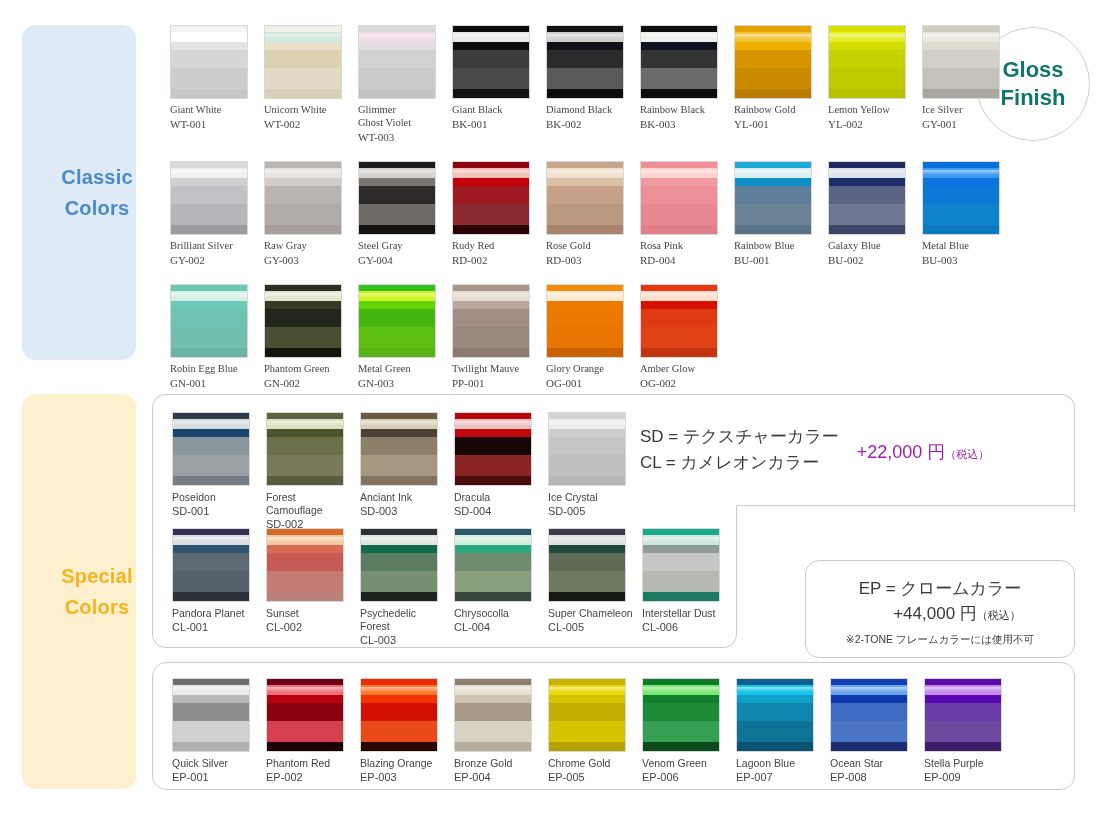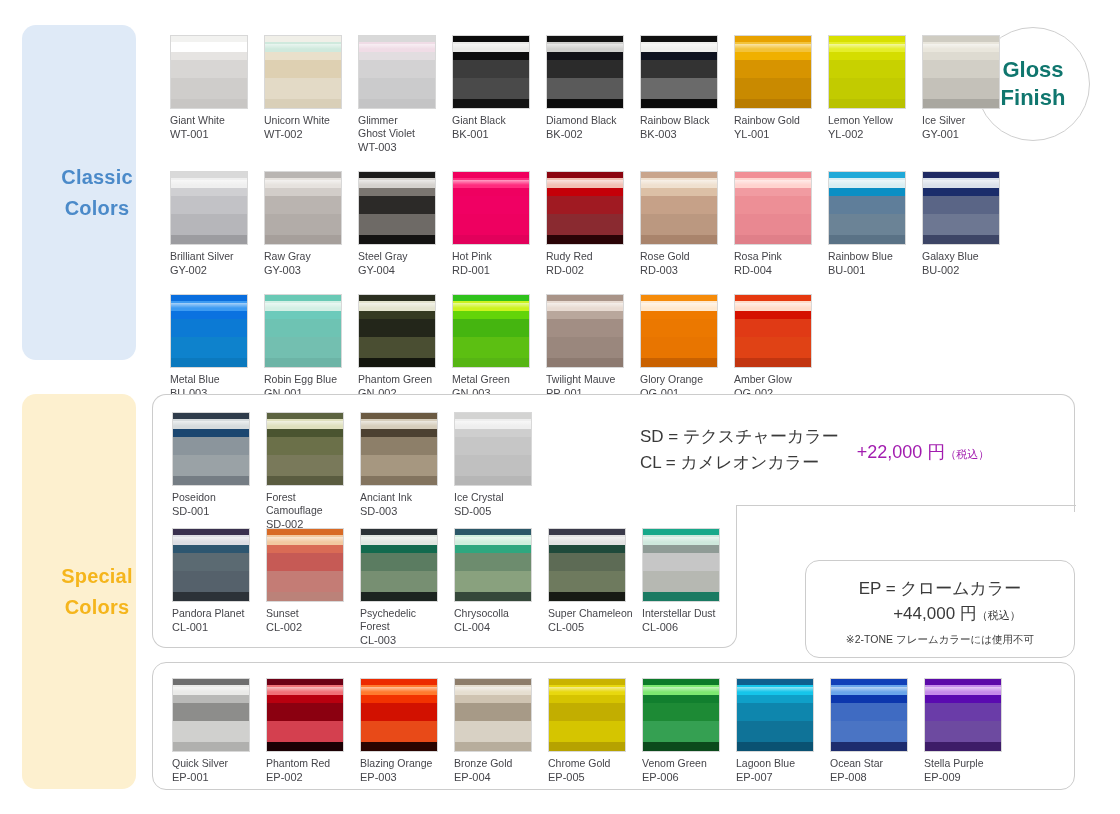--- a/index.html
+++ b/index.html
@@ -46,26 +46,27 @@
     text-align: center;
     font-weight: bold;
     font-size: 22px;
     line-height: 1.28;
     color: #0f766e;
   }
 
   
   #classic-grid {
     position: absolute;
-    left: 170px; top: 35px;
+    left: 170px; top: 25px;
     width: 800px;
     display: grid;
     grid-template-columns: repeat(9, 1fr);
     column-gap: 8px;
     row-gap: 0px;
+    font-family: Liberation Serif, serif;
   }
 
   .swatch-cell { width: 86px; }
   .swatch-chip {
     width: 78px; height: 74px;
     border: 1px solid #d8d8d8;
     position: relative;
     overflow: hidden;
   }
   .swatch-chip .gl {
@@ -235,27 +236,20 @@
         <div class="swatch-code">GY-003</div>
       </div>
       <div class="swatch-cell classic-row-pad">
         <div class="swatch-chip" style="background: linear-gradient(rgb(29, 28, 27) 0%, rgb(29, 28, 27) 9%, rgb(213, 210, 206) 9%, rgb(213, 210, 206) 22%, rgb(123, 118, 113) 22%, rgb(123, 118, 113) 34%, rgb(44, 42, 40) 34%, rgb(44, 42, 40) 58%, rgb(110, 106, 102) 58%, rgb(110, 106, 102) 88%, rgb(20, 19, 18) 88%, rgb(20, 19, 18) 100%);">
           <div class="gl" style="top: 11%; height: 7%; background: linear-gradient(rgba(255, 255, 255, 0.55), rgba(255, 255, 255, 0));"></div>
         </div>
         <div class="swatch-name">Steel Gray</div>
         <div class="swatch-code">GY-004</div>
       </div>
       <div class="swatch-cell classic-row-pad">
-        <div class="swatch-chip" style="background: linear-gradient(rgb(240, 0, 94) 0%, rgb(240, 0, 94) 9%, rgb(255, 43, 126) 9%, rgb(255, 43, 126) 22%, rgb(239, 0, 96) 22%, rgb(239, 0, 96) 34%, rgb(240, 0, 99) 34%, rgb(240, 0, 99) 58%, rgb(238, 0, 96) 58%, rgb(238, 0, 96) 88%, rgb(226, 0, 91) 88%, rgb(226, 0, 91) 100%);">
-          <div class="gl" style="top: 11%; height: 7%; background: linear-gradient(rgba(255, 255, 255, 0.55), rgba(255, 255, 255, 0));"></div>
-        </div>
-        <div class="swatch-name">Hot Pink</div>
-        <div class="swatch-code">RD-001</div>
-      </div>
-      <div class="swatch-cell classic-row-pad">
         <div class="swatch-chip" style="background: linear-gradient(rgb(140, 5, 16) 0%, rgb(140, 5, 16) 9%, rgb(242, 192, 180) 9%, rgb(242, 192, 180) 22%, rgb(196, 0, 8) 22%, rgb(196, 0, 8) 34%, rgb(160, 26, 34) 34%, rgb(160, 26, 34) 58%, rgb(138, 42, 48) 58%, rgb(138, 42, 48) 88%, rgb(42, 4, 6) 88%, rgb(42, 4, 6) 100%);">
           <div class="gl" style="top: 11%; height: 7%; background: linear-gradient(rgba(255, 255, 255, 0.55), rgba(255, 255, 255, 0));"></div>
         </div>
         <div class="swatch-name">Rudy Red</div>
         <div class="swatch-code">RD-002</div>
       </div>
       <div class="swatch-cell classic-row-pad">
         <div class="swatch-chip" style="background: linear-gradient(rgb(201, 165, 140) 0%, rgb(201, 165, 140) 9%, rgb(239, 224, 207) 9%, rgb(239, 224, 207) 22%, rgb(220, 192, 166) 22%, rgb(220, 192, 166) 34%, rgb(198, 161, 136) 34%, rgb(198, 161, 136) 58%, rgb(187, 152, 128) 58%, rgb(187, 152, 128) 88%, rgb(169, 132, 108) 88%, rgb(169, 132, 108) 100%);">
           <div class="gl" style="top: 11%; height: 7%; background: linear-gradient(rgba(255, 255, 255, 0.55), rgba(255, 255, 255, 0));"></div>
         </div>
@@ -353,20 +347,27 @@
         </div>
         <div class="swatch-name">Forest Camouflage</div>
         <div class="swatch-code">SD-002</div>
       </div>
       <div class="swatch-cell">
         <div class="swatch-chip" style="background: linear-gradient(rgb(107, 90, 66) 0%, rgb(107, 90, 66) 9%, rgb(214, 205, 187) 9%, rgb(214, 205, 187) 22%, rgb(76, 65, 50) 22%, rgb(76, 65, 50) 34%, rgb(141, 127, 105) 34%, rgb(141, 127, 105) 58%, rgb(166, 151, 128) 58%, rgb(166, 151, 128) 88%, rgb(131, 116, 95) 88%, rgb(131, 116, 95) 100%);">
           <div class="gl" style="top: 11%; height: 7%; background: linear-gradient(rgba(255, 255, 255, 0.55), rgba(255, 255, 255, 0));"></div>
         </div>
         <div class="swatch-name">Anciant Ink</div>
         <div class="swatch-code">SD-003</div>
+      </div>
+      <div class="swatch-cell">
+        <div class="swatch-chip" style="background: linear-gradient(rgb(180, 6, 11) 0%, rgb(180, 6, 11) 9%, rgb(233, 195, 192) 9%, rgb(233, 195, 192) 22%, rgb(192, 8, 12) 22%, rgb(192, 8, 12) 34%, rgb(22, 6, 6) 34%, rgb(22, 6, 6) 58%, rgb(138, 35, 35) 58%, rgb(138, 35, 35) 88%, rgb(74, 13, 14) 88%, rgb(74, 13, 14) 100%);">
+          <div class="gl" style="top: 11%; height: 7%; background: linear-gradient(rgba(255, 255, 255, 0.55), rgba(255, 255, 255, 0));"></div>
+        </div>
+        <div class="swatch-name">Dracula</div>
+        <div class="swatch-code">SD-004</div>
       </div>
       <div class="swatch-cell">
         <div class="swatch-chip" style="background: linear-gradient(rgb(211, 211, 210) 0%, rgb(211, 211, 210) 9%, rgb(238, 238, 238) 9%, rgb(238, 238, 238) 22%, rgb(206, 206, 206) 22%, rgb(206, 206, 206) 34%, rgb(198, 198, 198) 34%, rgb(198, 198, 198) 58%, rgb(192, 192, 192) 58%, rgb(192, 192, 192) 88%, rgb(182, 182, 182) 88%, rgb(182, 182, 182) 100%);">
           <div class="gl" style="top: 11%; height: 7%; background: linear-gradient(rgba(255, 255, 255, 0.55), rgba(255, 255, 255, 0));"></div>
         </div>
         <div class="swatch-name">Ice Crystal</div>
         <div class="swatch-code">SD-005</div>
       </div>
     </div>
   <div id="cl-row">

